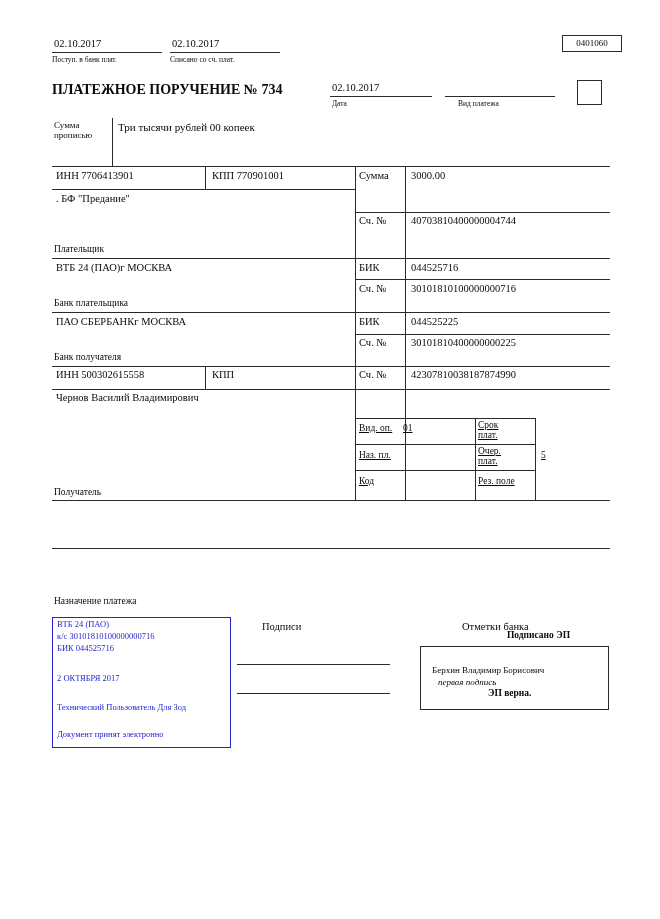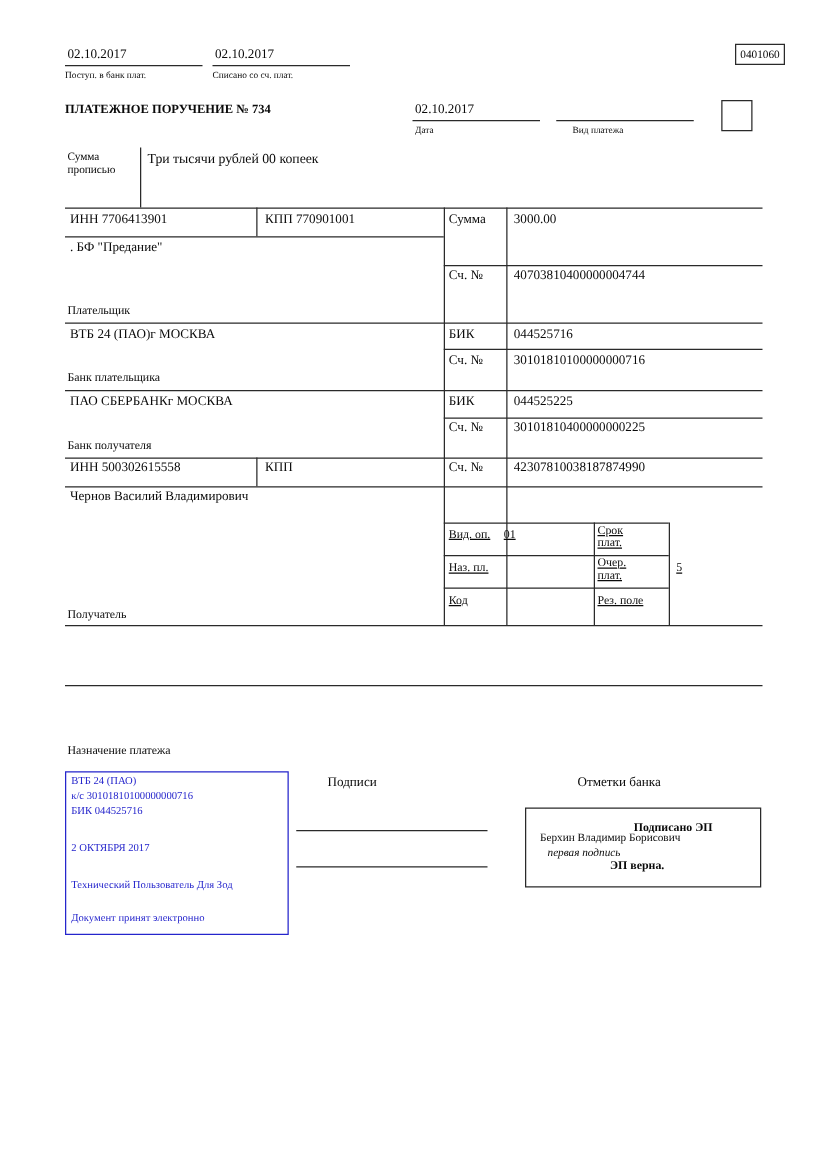--- a/index.html
+++ b/index.html
@@ -25,25 +25,25 @@
 <div class="page">
 
   <div class="t" style="left:54px;top:38px;">02.10.2017</div>
   <div class="hl" style="left:52px;top:52px;width:110px;"></div>
   <div class="t sm" style="left:52px;top:56px;">Поступ. в банк плат.</div>
 
   <div class="t" style="left:172px;top:38px;">02.10.2017</div>
   <div class="hl" style="left:170px;top:52px;width:110px;"></div>
   <div class="t sm" style="left:170px;top:56px;">Списано со сч. плат.</div>
 
-  <div class="box" style="left:588px;top:35px;width:40px;height:17px;">
+  <div class="box" style="left:562px;top:35px;width:60px;height:17px;">
     <div class="center" style="font-size:9px;line-height:15px;">0401060</div>
   </div>
 
-  <div class="t b" style="left:52px;top:82px;font-size:10px;">ПЛАТЕЖНОЕ ПОРУЧЕНИЕ № 734</div>
+  <div class="t b" style="left:52px;top:82px;font-size:14px;">ПЛАТЕЖНОЕ ПОРУЧЕНИЕ № 734</div>
   <div class="t" style="left:332px;top:82px;">02.10.2017</div>
   <div class="hl" style="left:330px;top:96px;width:102px;"></div>
   <div class="hl" style="left:445px;top:96px;width:110px;"></div>
   <div class="t sm" style="left:332px;top:100px;">Дата</div>
   <div class="t sm" style="left:458px;top:100px;">Вид платежа</div>
   <div class="box" style="left:577px;top:80px;width:25px;height:25px;"></div>
 
   <div class="t wrap" style="left:54px;top:120px;width:54px;font-size:9px;">Сумма прописью</div>
   <div class="vl" style="left:112px;top:118px;height:48px;"></div>
   <div class="t" style="left:118px;top:121px;font-size:11px;">Три тысячи рублей 00 копеек</div>
@@ -118,18 +118,18 @@
   <div class="t blue" style="left:57px;top:674px;font-size:8.5px;">2 ОКТЯБРЯ 2017</div>
   <div class="t blue wrap" style="left:57px;top:702px;width:168px;font-size:8.5px;line-height:11px;">Технический Пользователь Для Зод</div>
   <div class="t blue" style="left:57px;top:730px;font-size:8.5px;">Документ принят электронно</div>
 
   <div class="t" style="left:262px;top:621px;">Подписи</div>
   <div class="hl" style="left:237px;top:664px;width:153px;"></div>
   <div class="hl" style="left:237px;top:693px;width:153px;"></div>
 
   <div class="t" style="left:462px;top:621px;">Отметки банка</div>
   <div class="box" style="left:420px;top:646px;width:189px;height:64px;"></div>
-  <div class="t b center" style="left:420px;top:658px;width:189px;font-size:9.5px;padding-left:24px;">Подписано ЭП</div>
+  <div class="t b center" style="left:420px;top:630px;width:189px;font-size:9.5px;padding-left:24px;">Подписано ЭП</div>
   <div class="t" style="left:432px;top:665px;font-size:9px;">Берхин Владимир Борисович</div>
   <div class="t i" style="left:438px;top:677px;font-size:9px;">первая подпись</div>
   <div class="t b" style="left:488px;top:688px;font-size:9.5px;">ЭП верна.</div>
 
 </div>
 
 </body></html>

